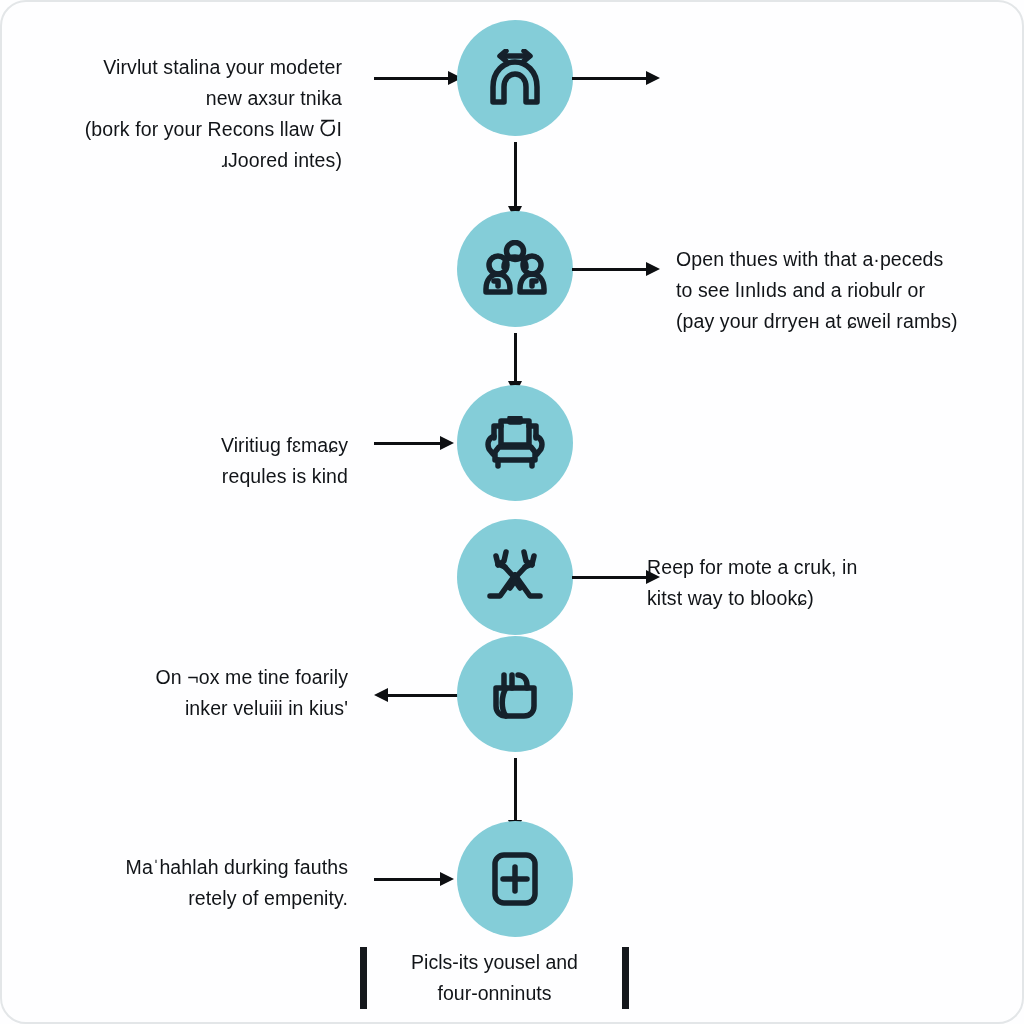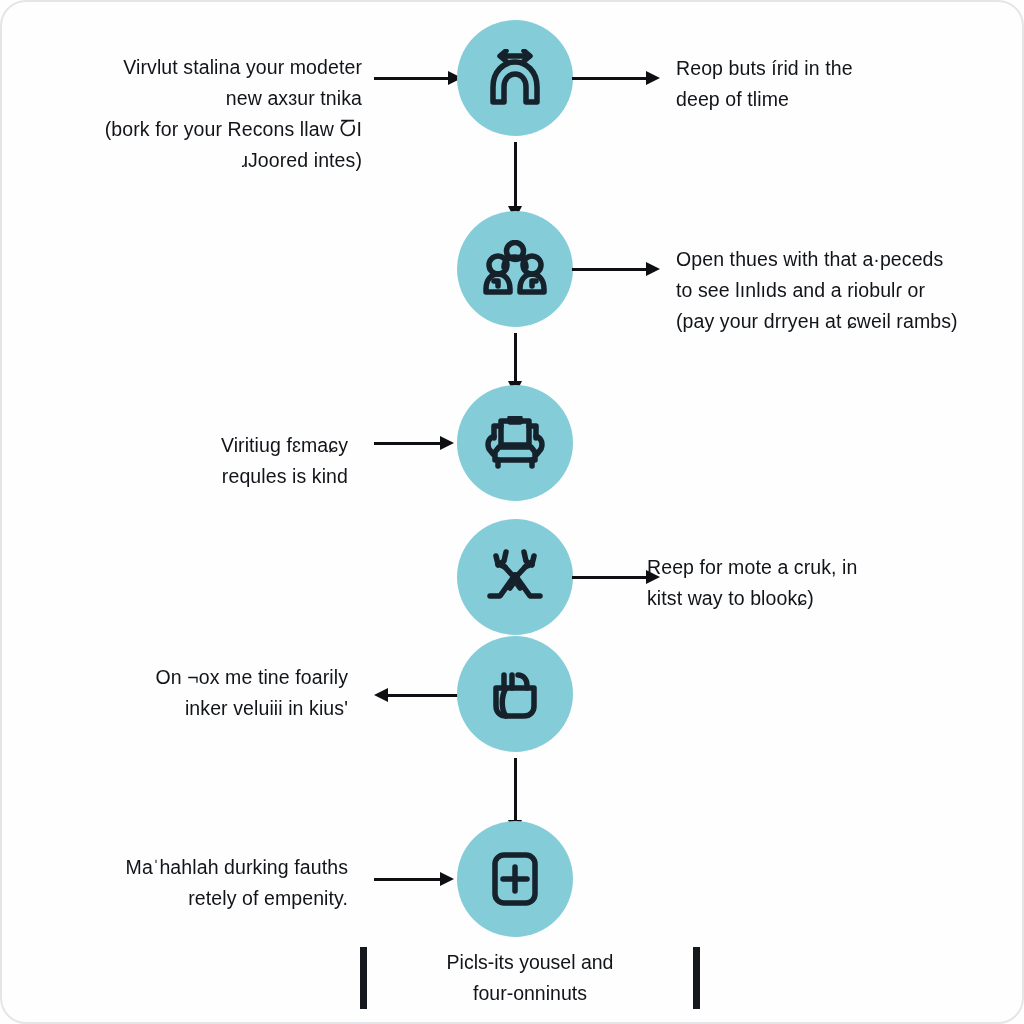--- a/index.html
+++ b/index.html
@@ -106,21 +106,21 @@
     border-right: 7.5px solid transparent;
     border-top: 14px solid #0d0f12;
     flex: 0 0 auto;
   }
 
   
   #caption-group {
     position: absolute;
     left: 360px;
     top: 938px;
-    width: 340px;
+    width: 269px;
     height: 80px;
     display: flex;
     align-items: center;
     justify-content: space-between;
   }
   .caption-bar {
     width: 7px;
     height: 62px;
     background: #15181c;
     flex: 0 0 auto;
@@ -134,42 +134,41 @@
     padding: 0 8px;
   }
 </style>
 </head>
 <body>
 
 <div id="canvas">
 
   <div id="frame-border"></div>
 
-  <div class="label right-align" style="left:60px; top:52px; width:302px;">Virvlut stalina your modeter<br>new axɜur tnika<br>(bork for your Recons llaw ႠΙ<br>ɹJoored intes)</div>
+  <div class="label right-align" style="left:40px; top:52px; width:302px;">Virvlut stalina your modeter<br>new axɜur tnika<br>(bork for your Recons llaw ႠΙ<br>ɹJoored intes)</div>
 
   <div class="h-arrow" style="left:374px; top:71px; width:88px;">
     <div class="shaft"></div>
     <div class="head-r"></div>
   </div>
 
   <div class="node" style="left:457px; top:20px;">
     <svg width="62" height="58" viewBox="0 0 62 58">
       <path d="M9 53 L9 38 C9 22 20 13 31 13 C42 13 53 22 53 38 L53 53 L42 53 L42 38 C42 30 37 25 31 25 C25 25 20 30 20 38 L20 53 Z"></path>
       <path d="M17 7 L45 7"></path>
       <path d="M22 2 L16 7 L22 12"></path>
       <path d="M40 2 L46 7 L40 12"></path>
     </svg>
   </div>
 
   <div class="h-arrow" style="left:572px; top:71px; width:88px;">
     <div class="shaft"></div>
     <div class="head-r"></div>
   </div>
 
-  <div class="label left-align" style="left:676px; top:53px; width:320px;">Reop buts írid in the<br>deep of tlime</div>
 
   <div class="v-arrow" style="left:508px; top:142px; height:78px;">
     <div class="shaft"></div>
     <div class="head-d"></div>
   </div>
 
   <div class="node" style="left:457px; top:211px;">
     <svg width="64" height="58" viewBox="0 0 64 58">
       <circle cx="32" cy="11" r="8.5"></circle>
       <path d="M21 27 C21 20 26 17 32 17 C38 17 43 20 43 27"></path>

